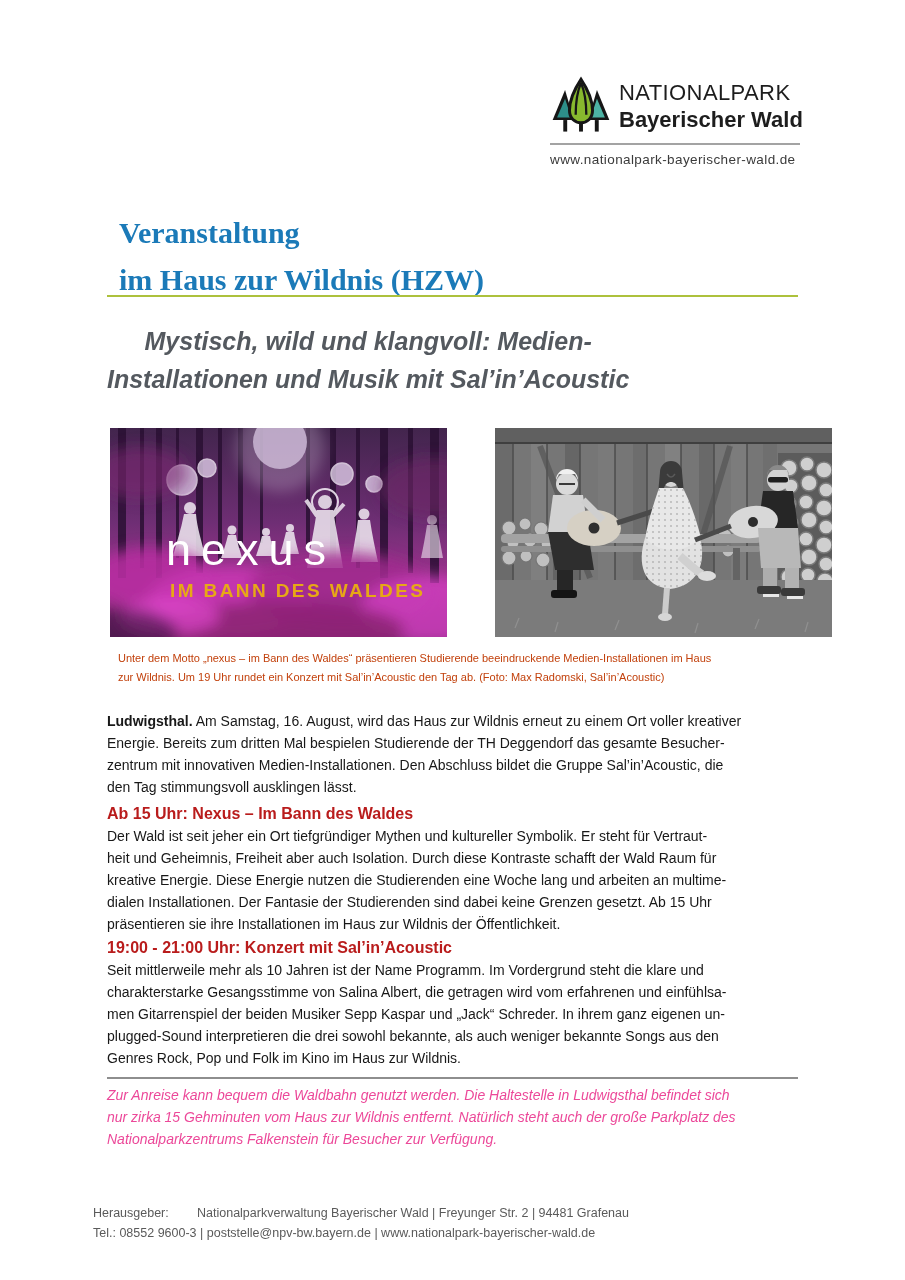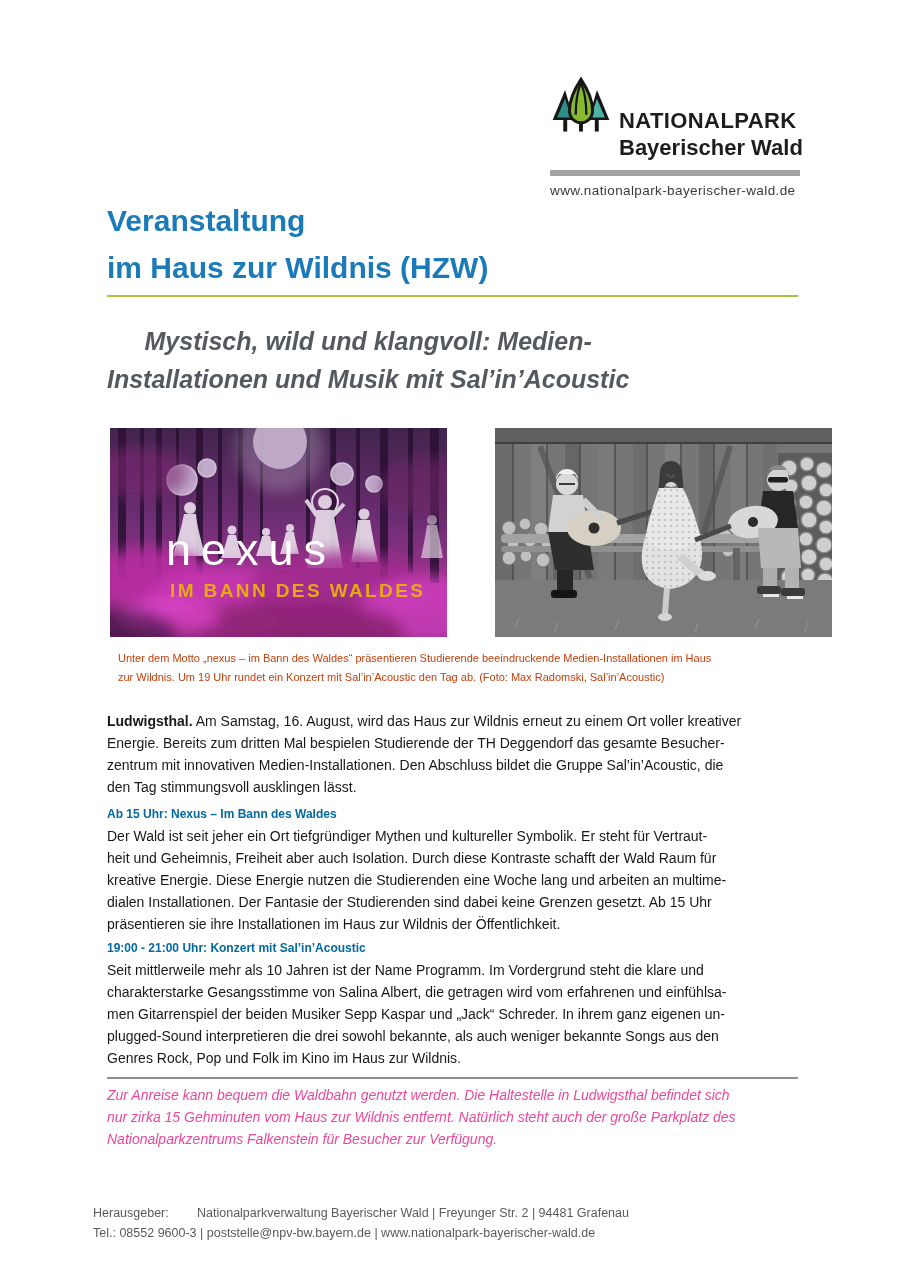--- a/index.html
+++ b/index.html
@@ -5,44 +5,44 @@
   html,body{margin:0;padding:0;background:#ffffff;}
   .page{
     position:relative;width:905px;height:1280px;background:#ffffff;
     font-family:"Liberation Sans",sans-serif;color:#181818;overflow:hidden;
   }
   
   .logo-block{position:absolute;top:76px;right:105px;width:250px;}
   .logo-row{display:flex;align-items:flex-start;gap:7px;}
   .logo-mark{width:62px;height:58px;flex:0 0 auto;}
   .logo-text{line-height:27px;padding-top:3px;}
-  .logo-title{font-size:22px;font-weight:700;color:#1d1d1d;letter-spacing:.4px;white-space:nowrap;margin-top:28px;}
+  .logo-title{font-size:22px;font-weight:400;color:#1d1d1d;letter-spacing:.4px;white-space:nowrap;}
   .logo-sub{font-size:22px;font-weight:700;color:#1d1d1d;white-space:nowrap;}
-  .logo-url{border-top:6px solid #a3a3a3;margin-top:9px;padding-top:7px;
+  .logo-url{border-top:2px solid #a3a3a3;margin-top:9px;padding-top:7px;
     font-size:13.5px;color:#3a3a3a;letter-spacing:.4px;white-space:nowrap;}
   
   .title{position:absolute;left:107px;top:197px;font-size:30px;font-weight:700;
     color:#1b7ab8;line-height:47px;white-space:pre;}
   .rule-olive{position:absolute;left:107px;top:295px;width:691px;height:2px;background:#adc13c;}
   .subtitle{position:absolute;left:107px;top:322px;font-size:25px;font-weight:700;
     font-style:italic;color:#54595f;line-height:38px;white-space:pre;text-align:center;}
   
   .photos{position:absolute;left:110px;top:428px;display:flex;gap:13px;}
   .photo{position:relative;width:372px;height:209px;overflow:hidden;}
   .photo svg{display:block;}
   .nexus-word{position:absolute;left:56px;top:98px;font-size:45px;font-weight:400;
     color:#ffffff;letter-spacing:10px;line-height:48px;}
   .nexus-tagline{position:absolute;left:60px;top:152px;font-size:19px;font-weight:700;
     color:#e7a816;letter-spacing:2.4px;}
   
   .caption{position:absolute;left:107px;top:649px;width:691px;padding-left:11px;
     font-size:11px;line-height:19px;color:#c2410c;white-space:pre;}
   .content{position:absolute;left:107px;top:710px;width:700px;}
   .body-p{font-size:14px;line-height:22px;margin:0;white-space:pre;color:#181818;}
-  .sec-h{font-size:12px;line-height:22px;font-weight:700;margin:0;white-space:pre;color:#0369a1;}
+  .sec-h{font-size:16px;line-height:22px;font-weight:700;margin:0;white-space:pre;color:#b91c1c;}
   .mt5{margin-top:5px;} .mt2{margin-top:2px;} .mt9{margin-top:9px;}
   .rule-gray{width:691px;height:2px;background:#8e8e8e;margin-top:8px;}
   .access-p{font-size:14px;line-height:22px;font-style:italic;margin:5px 0 0 0;
     white-space:pre;color:#ec4899;}
   
   .footer{position:absolute;left:93px;top:1203px;width:720px;
     font-size:12.5px;color:#5a5a5a;line-height:20px;}
   .footer-row1{display:flex;}
   .footer-label{width:104px;flex:0 0 auto;}
 </style>
@@ -68,21 +68,21 @@
         </svg>
       </span>
       <span class="logo-text">
         <div class="logo-title">NATIONALPARK</div>
         <div class="logo-sub">Bayerischer Wald</div>
       </span>
     </div>
     <div class="logo-url">www.nationalpark-bayerischer-wald.de</div>
   </div>
 
-  <h1 class="title" style="margin:0;">Veranstaltung
+  <h1 class="title" style="margin:12px;font-family:Liberation Serif, serif;">Veranstaltung
 im Haus zur Wildnis (HZW)</h1>
   <div class="rule-olive"></div>
   <h2 class="subtitle" style="margin:0;">Mystisch, wild und klangvoll: Medien-
 Installationen und Musik mit Sal’in’Acoustic</h2>
 
   <div class="photos">
 
     <div class="photo">
       <svg width="337" height="209" viewBox="0 0 337 209" xmlns="http://www.w3.org/2000/svg">
         <defs>

